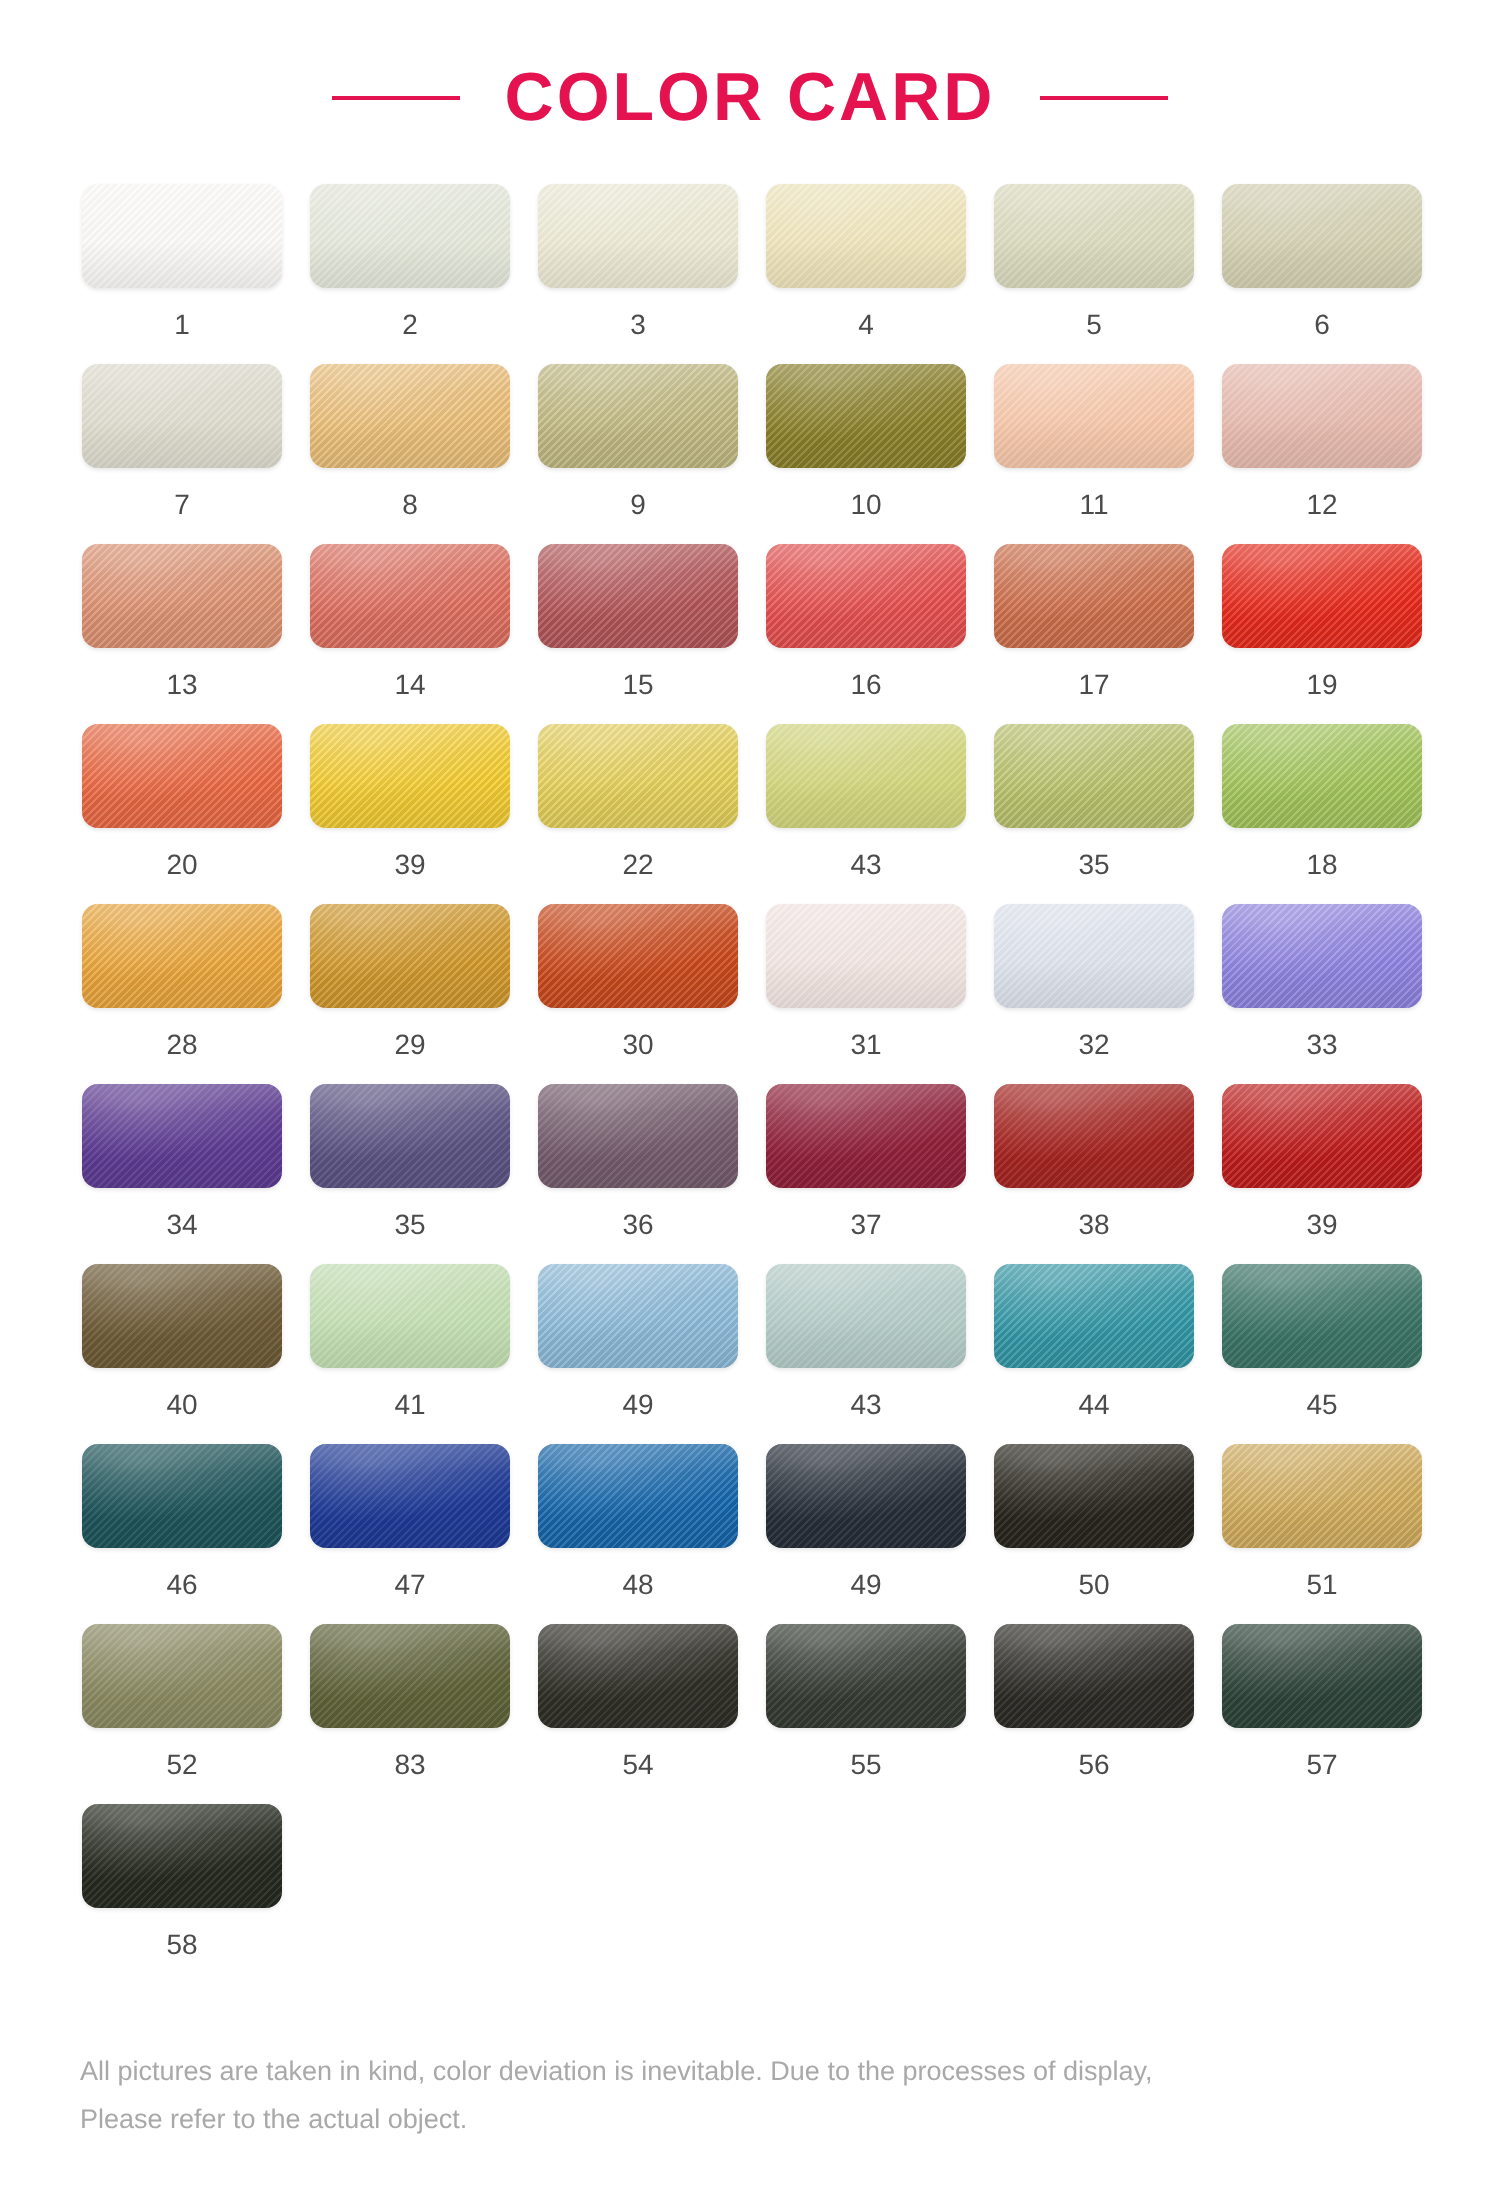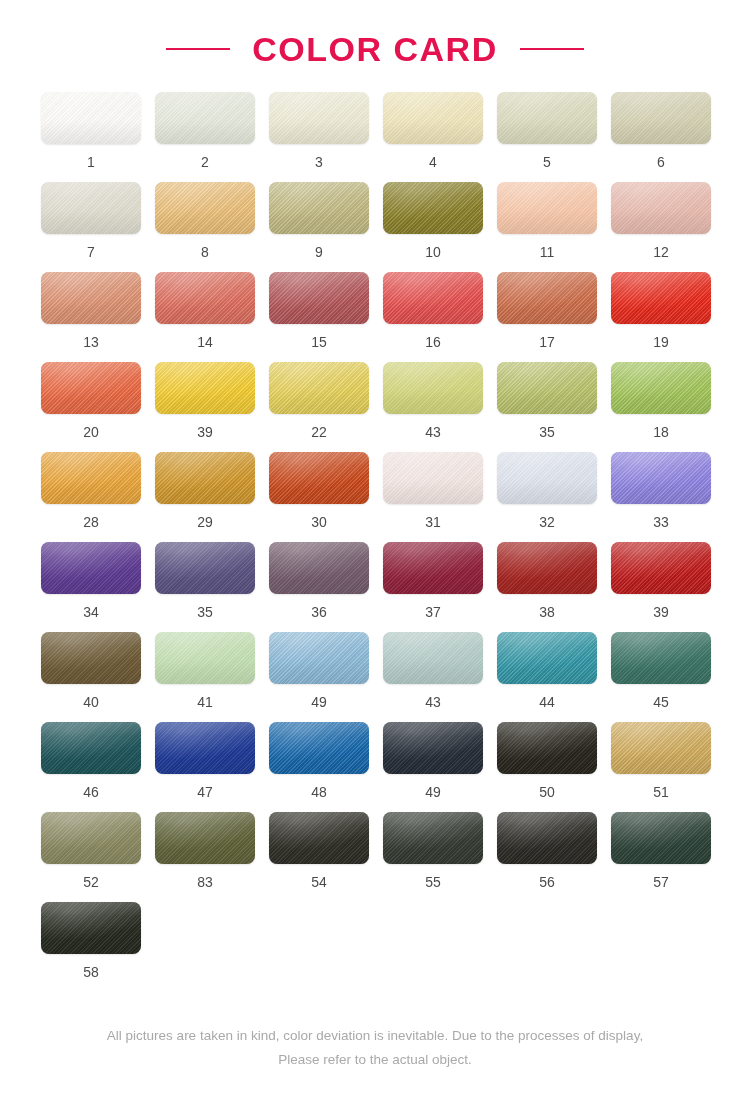--- a/index.html
+++ b/index.html
@@ -115,21 +115,21 @@
     font-family: "Liberation Sans", "DejaVu Sans", sans-serif;
   }
 
   
   .footer {
     position: absolute;
     left: 0;
     bottom: 0;
     width: 750px;
     padding: 0 40px 22px 40px;
-    text-align: center;
+    text-align: left;
   }
   .footer-line {
     font-size: 13.5px;
     color: #a9a9a9;
     line-height: 24px;
     font-family: "Liberation Sans", "DejaVu Sans", sans-serif;
   }
 </style>
 </head>
 <body>

